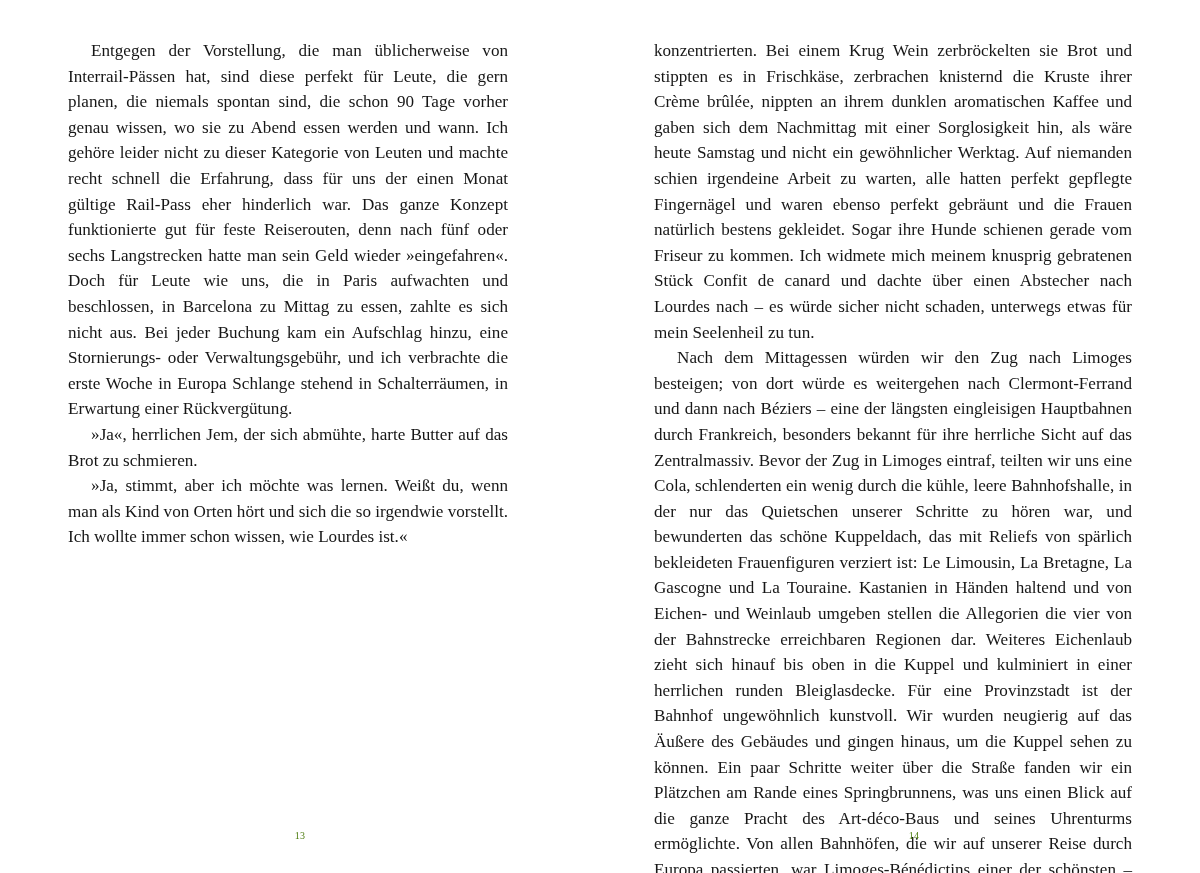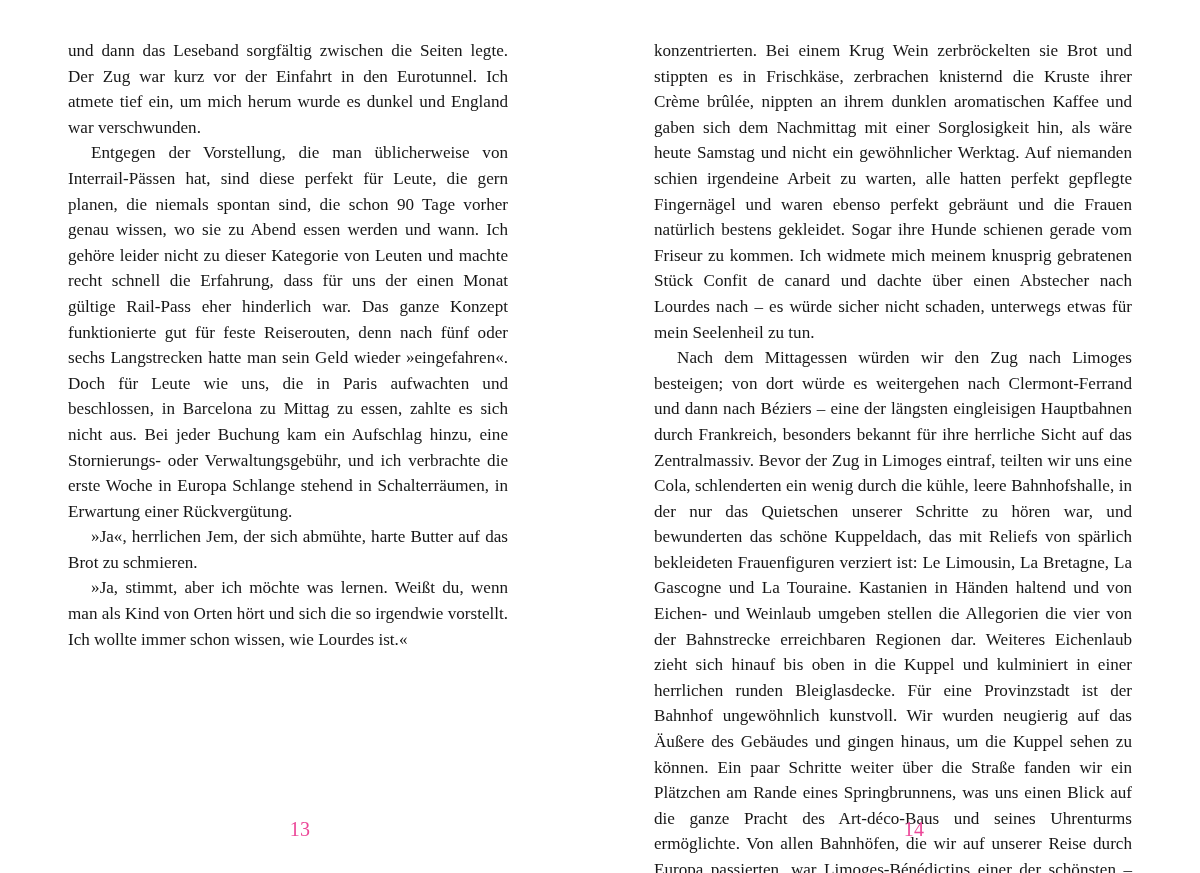--- a/index.html
+++ b/index.html
@@ -48,39 +48,38 @@
   }
   .text-block p.indent {
     text-indent: 1.35em;
   }
   .page-number {
     position: absolute;
     bottom: 32px;
     left: 0;
     width: 100%;
     text-align: center;
-    font-size: 20px;
-    color: #ec4899;
+    font-size: 10px;
+    color: #4d7c0f;
     letter-spacing: 0.3px;
   }
   .page-left .page-number {
     padding-right: 24px;
   }
   .page-right .page-number {
     padding-left: 14px;
   }
 </style>
 </head>
 <body>
 
 <div class="book-spread">
 
   <div class="page page-left">
     <div class="text-block">
-      <p>und dann das Leseband sorgfältig zwischen die Seiten legte. Der Zug war kurz vor der Einfahrt in den Eurotunnel. Ich atmete tief ein, um mich herum wurde es dunkel und England war verschwunden.</p>
       <p class="indent">Entgegen der Vorstellung, die man üblicherweise von Interrail-Pässen hat, sind diese perfekt für Leute, die gern planen, die niemals spontan sind, die schon 90 Tage vorher genau wissen, wo sie zu Abend essen werden und wann. Ich gehöre leider nicht zu dieser Kategorie von Leuten und machte recht schnell die Erfahrung, dass für uns der einen Monat gültige Rail-Pass eher hinderlich war. Das ganze Konzept funktionierte gut für feste Reiserouten, denn nach fünf oder sechs Langstrecken hatte man sein Geld wieder »eingefahren«. Doch für Leute wie uns, die in Paris aufwachten und beschlossen, in Barcelona zu Mittag zu essen, zahlte es sich nicht aus. Bei jeder Buchung kam ein Aufschlag hinzu, eine Stornierungs- oder Verwaltungsgebühr, und ich verbrachte die erste Woche in Europa Schlange stehend in Schalterräumen, in Erwartung einer Rückvergütung.</p>
       <p class="indent">»Ja«, herrlichen Jem, der sich abmühte, harte Butter auf das Brot zu schmieren.</p>
       <p class="indent">»Ja, stimmt, aber ich möchte was lernen. Weißt du, wenn man als Kind von Orten hört und sich die so irgendwie vorstellt. Ich wollte immer schon wissen, wie Lourdes ist.«</p>
 
     </div>
     <div class="page-number">13</div>
   </div>
 
   <div class="page page-right">
     <div class="text-block">

